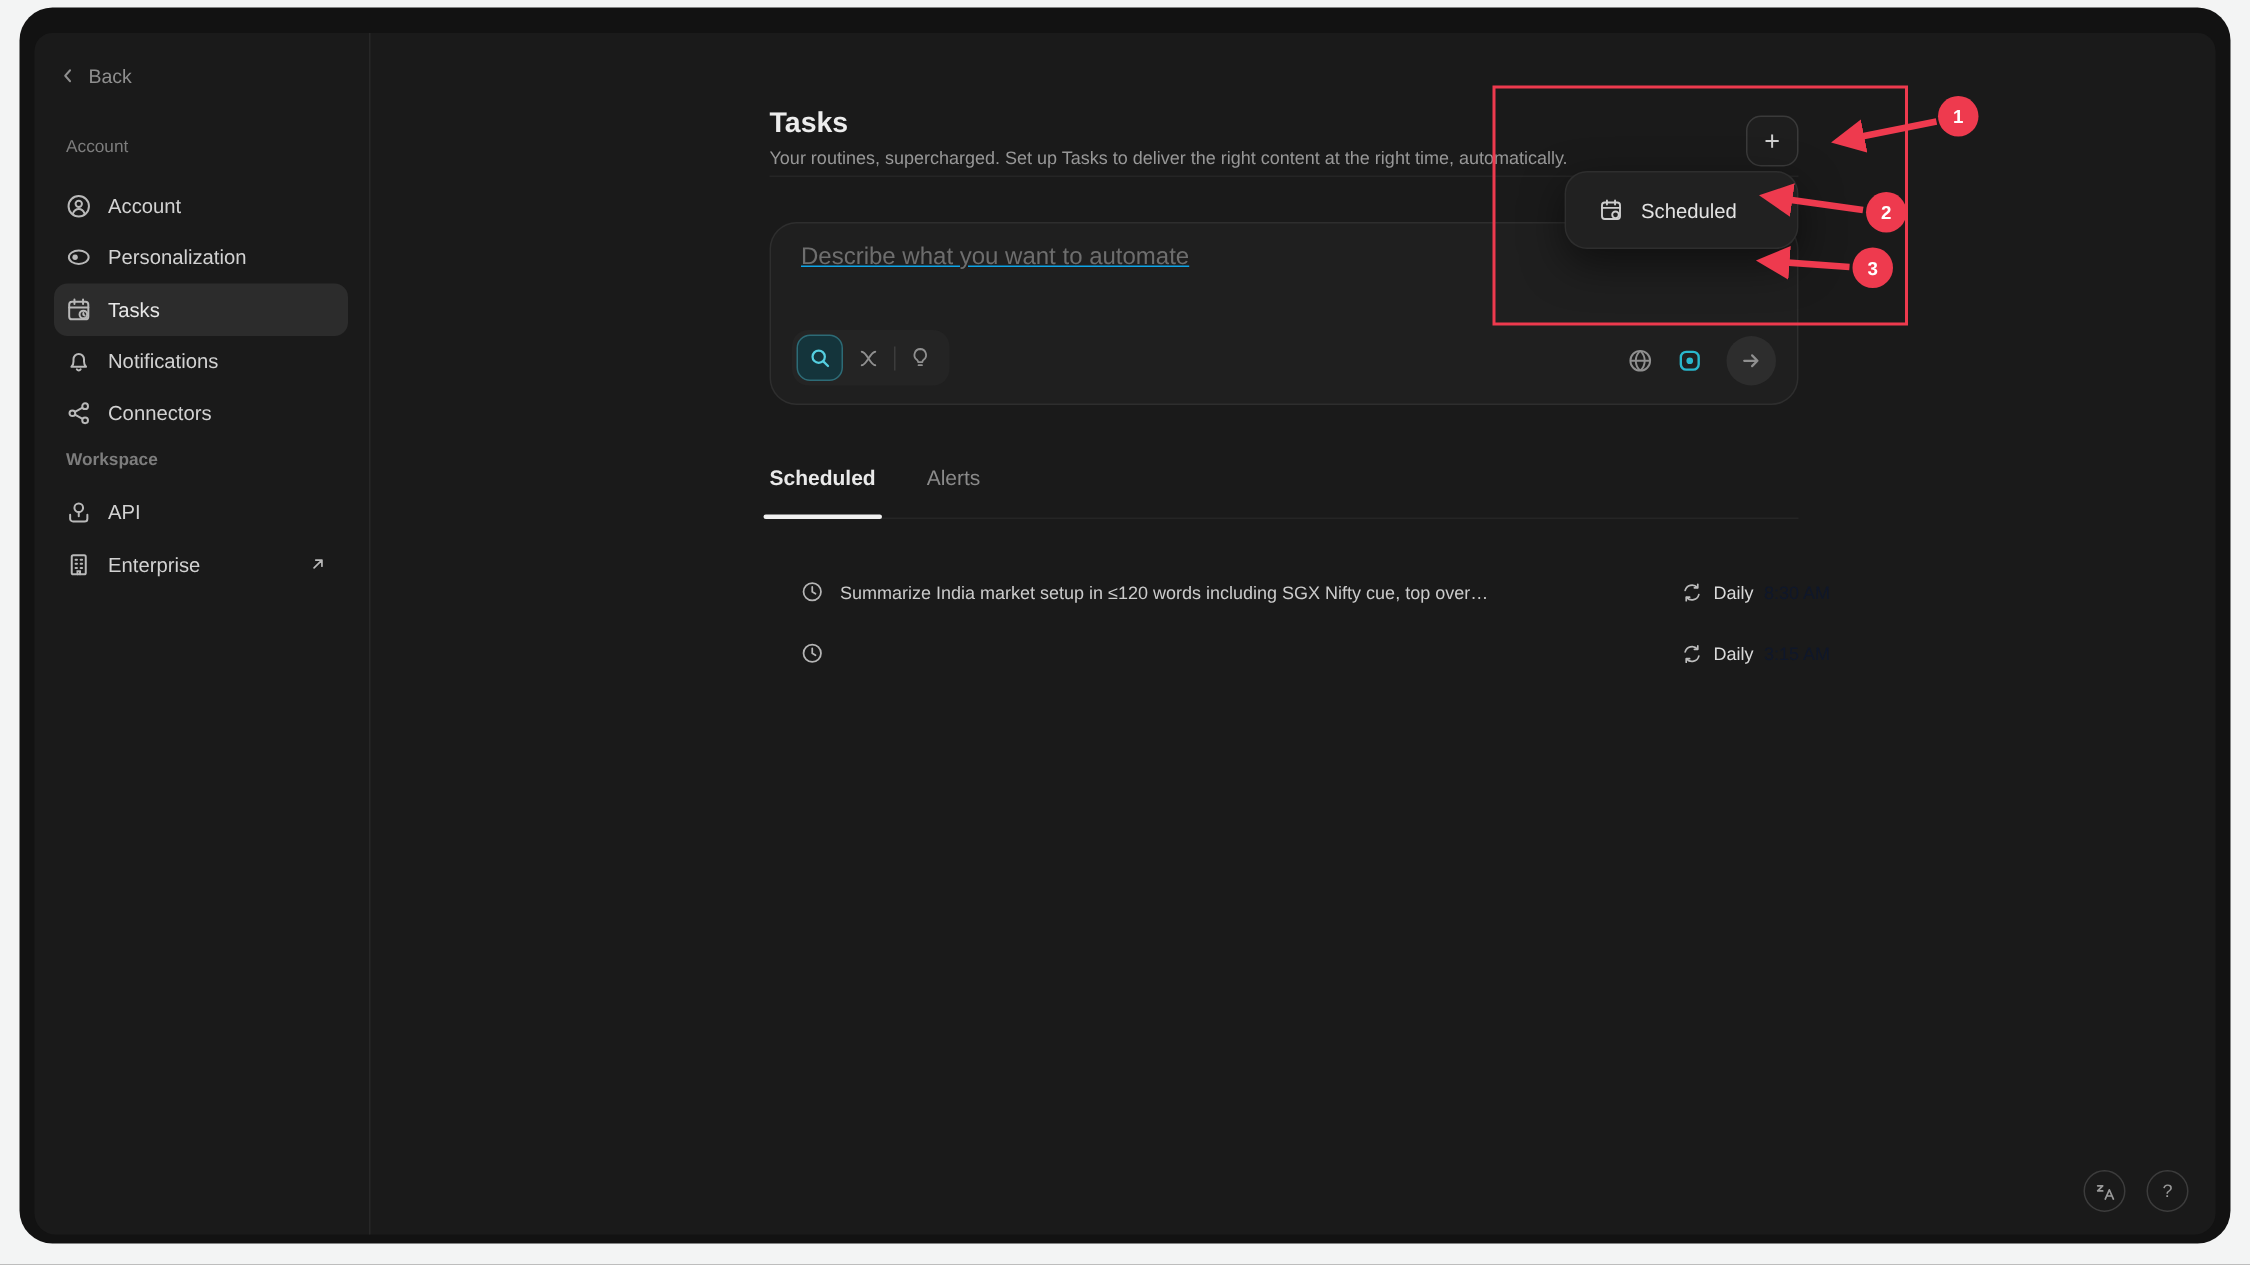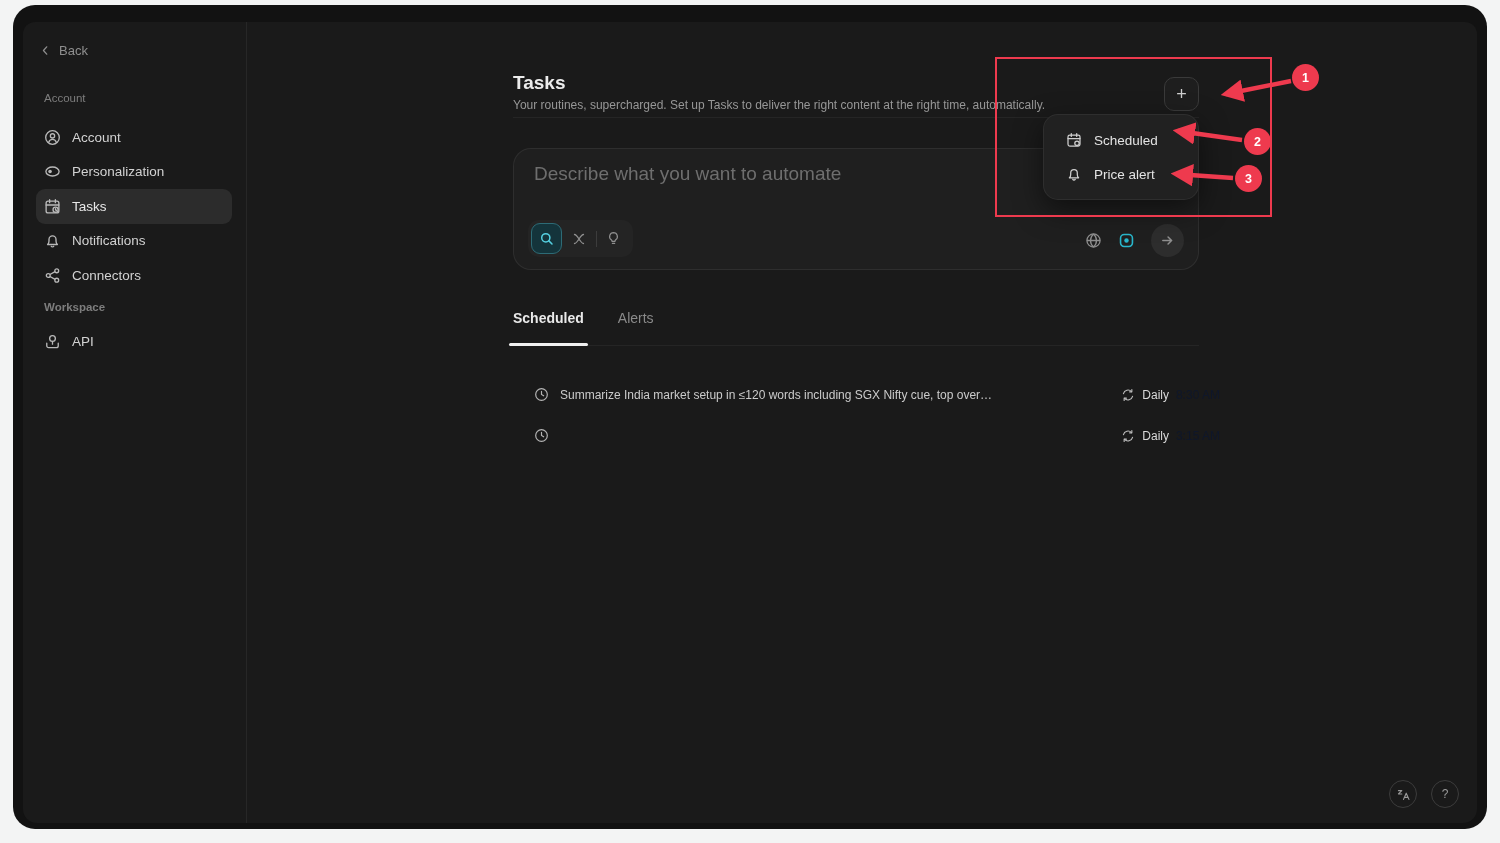--- a/index.html
+++ b/index.html
@@ -32,21 +32,21 @@
   .header-line{ position:absolute; left:513px; top:117px; width:686px; height:1px; background:rgba(255,255,255,.05); }
   .add-btn { position:absolute; left:1164px; top:77px; width:35px; height:34px; border-radius:10px;
              border:1px solid #3a3a3a; background:#1e1e1e; color:#cfcfcf; font-size:18px;
              display:flex; align-items:center; justify-content:center; cursor:pointer; }
 
   
   .composer { position:absolute; left:513px; top:148px; width:686px; height:122px;
               background:#1f1f1f; border:1px solid rgba(255,255,255,.07); border-radius:18px; }
   .composer textarea { position:absolute; left:20px; top:14px; width:560px; height:44px;
               background:transparent; border:none; outline:none; resize:none;
-              color:#0ea5e9; font-size:19px; font-family:"Liberation Sans", sans-serif; }
+              color:#0ea5e9; font-size:16px; font-family:"Liberation Sans", sans-serif;text-decoration:underline; }
   .composer textarea::placeholder { color:#6e6e6e; }
   .chip-group { position:absolute; left:14px; bottom:12px; height:37px; display:flex; align-items:center;
                 gap:9px; background:#242424; border-radius:11px; padding:0 12px 0 3px; }
   .search-chip { width:31px; height:31px; border-radius:9px; border:1px solid #2d6b76;
                  background:#14343b; color:#55cfe0; display:flex; align-items:center; justify-content:center; cursor:pointer; }
   .mini-icon { color:#8f8f8f; display:flex; align-items:center; cursor:pointer; }
   .vdiv { width:1px; height:16px; background:#3c3c3c; }
   .composer-right { position:absolute; right:14px; bottom:12px; display:flex; align-items:center; gap:16px; }
   .app-icon { color:#29b7cc; display:flex; cursor:pointer; }
   .send-btn { width:33px; height:33px; border-radius:50%; background:#2d2d2d; color:#8f8f8f;
@@ -153,20 +153,30 @@
     <div class="sec sec2">Workspace</div>
 
     <div class="nav-item">
       <svg width="17" height="17" viewBox="0 0 16 16" fill="none" stroke="currentColor" stroke-width="1.25" stroke-linecap="round">
           <circle cx="8" cy="5.2" r="2.7"></circle>
           <path d="M8 7.9v2.6"></path>
           <path d="M2.6 9.6v2.4A1.8 1.8 0 0 0 4.4 13.8h7.2a1.8 1.8 0 0 0 1.8-1.8V9.6"></path>
         </svg>
       <span>API</span>
     </div>
+    <div class="nav-item">
+      <svg width="17" height="17" viewBox="0 0 16 16" fill="none" stroke="currentColor" stroke-width="1.25" stroke-linecap="round">
+          <rect x="3.6" y="2" width="8.8" height="12" rx="1"></rect>
+          <path d="M6 4.8h.9M9.2 4.8h.9M6 7.4h.9M9.2 7.4h.9M6 10h.9M9.2 10h.9M7.2 14v-2h1.6v2"></path>
+        </svg>
+      <span>Enterprise</span>
+      <svg class="ext-arrow" width="12" height="12" viewBox="0 0 16 16" fill="none" stroke="currentColor" stroke-width="1.5" stroke-linecap="round" stroke-linejoin="round">
+          <path d="M4.5 11.5 11.5 4.5M6 4.5h5.5V10"></path>
+        </svg>
+    </div>
   </nav>
 
   <h1 class="page-title">Tasks</h1>
   <div class="page-sub">Your routines, supercharged. Set up Tasks to deliver the right content at the right time, automatically.</div>
   <div class="header-line"></div>
 
   <button class="add-btn">
     <span>+</span>
   </button>
 
@@ -262,27 +272,20 @@
   </div>
 
   <div class="menu">
     <div class="menu-item">
       <svg width="16" height="16" viewBox="0 0 16 16" fill="none" stroke="currentColor" stroke-width="1.25" stroke-linecap="round">
           <rect x="2" y="3" width="12" height="11" rx="1.8"></rect>
           <path d="M5.3 1.6v2.8M10.7 1.6v2.8M2 6.6h12"></path>
           <circle cx="11" cy="11.2" r="2.2"></circle>
         </svg>
       <span>Scheduled</span>
-    </div>
-    <div class="menu-item">
-      <svg width="16" height="16" viewBox="0 0 16 16" fill="none" stroke="currentColor" stroke-width="1.25" stroke-linecap="round" stroke-linejoin="round">
-          <path d="M3.4 11.8h9.2c-1-.9-1.3-1.9-1.3-3.4V7a3.3 3.3 0 0 0-6.6 0v1.4c0 1.5-.3 2.5-1.3 3.4Z"></path>
-          <path d="M6.8 13.4a1.4 1.4 0 0 0 2.4 0"></path>
-        </svg>
-      <span>Price alert</span>
     </div>
   </div>
 
   <div class="red-box"></div>
 
   <svg class="arrows" width="1500" height="843" viewBox="0 0 1500 843">
     <defs>
       <marker id="ah" markerWidth="5" markerHeight="5" refX="3.8" refY="2.5" orient="auto">
         <path d="M0 0 L5 2.5 L0 5 Z" fill="#ee3a4e"></path>
       </marker>

